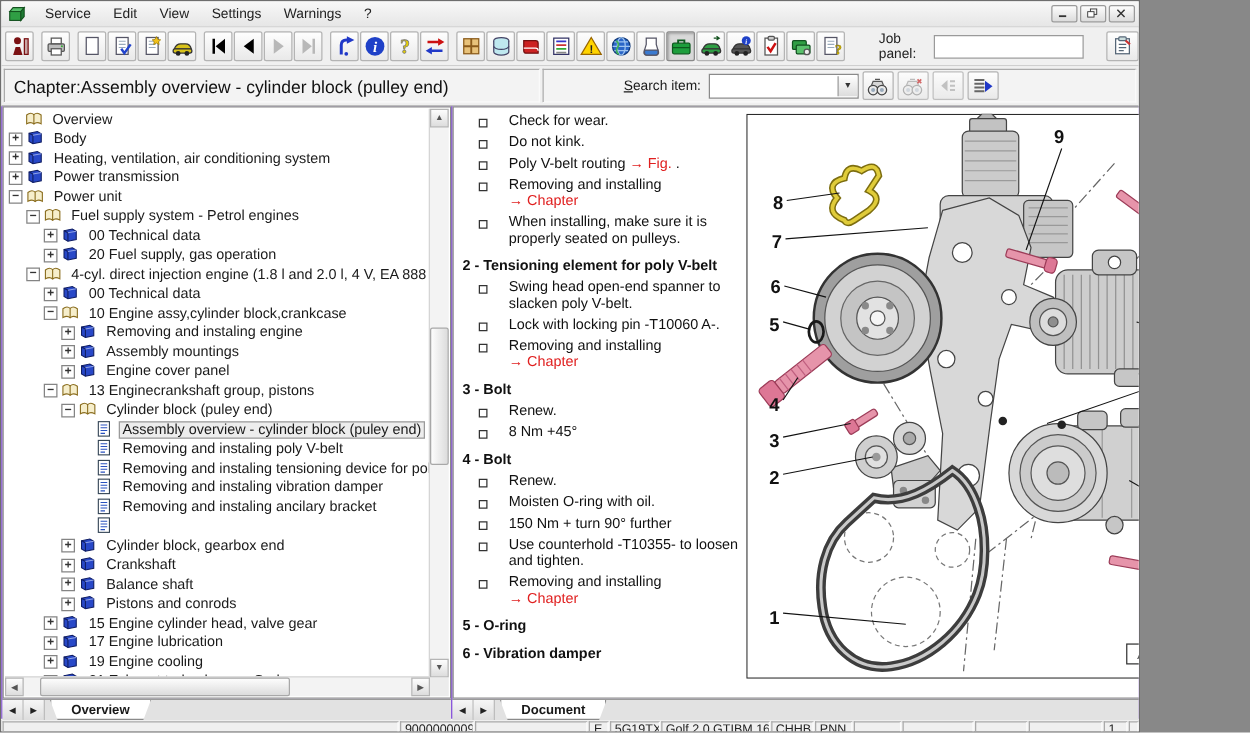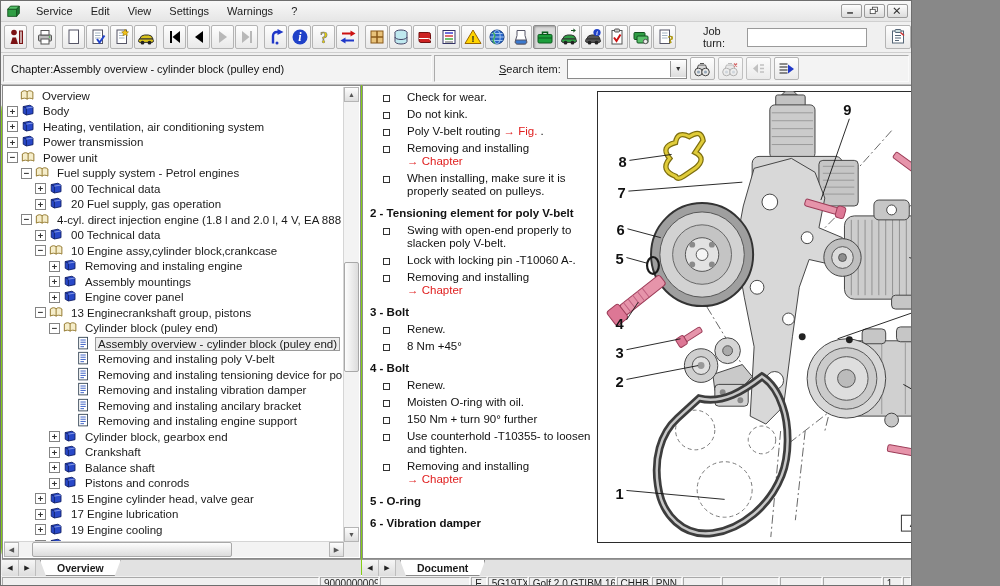--- a/index.html
+++ b/index.html
@@ -18,32 +18,32 @@
   .tb-btn{width:23px;height:24px;border:1px solid #b4b4b4;border-radius:2px;background:linear-gradient(#fefefe,#e9e9e9);display:flex;align-items:center;justify-content:center;margin-right:1px;padding:0;}
   .tb-btn.pressed{background:#d9d9d9;border-color:#8a8a8a;box-shadow:inset 1px 1px 2px rgba(0,0,0,.28);}
   .tb-sep{width:5px;}
   .jobnote{display:flex;align-items:center;margin-left:26px;}
   .jobnote label{font-size:11px;color:#222;margin-right:8px;}
   .jn-input{width:112px;height:17px;border:1px solid #9a9a9a;background:#fff;font:11px "Liberation Sans",sans-serif;padding:0 3px;}
   .jn-btn{margin-left:18px;width:26px;height:24px;border:1px solid #b4b4b4;border-radius:2px;background:linear-gradient(#fefefe,#e9e9e9);display:flex;align-items:center;justify-content:center;}
 
   
   .chapterbar{height:31px;display:flex;background:#f0f0f0;border-bottom:1px solid #bdbdbd;}
-  .chap-left{flex:1;margin:2px 1px 2px 2px;border:1px solid;border-color:#ababab #fafafa #fafafa #ababab;background:#f3f3f3;display:flex;align-items:center;padding:0 7px;font-size:11px;color:#111;}
+  .chap-left{flex:1;margin:2px 1px 2px 2px;border:1px solid;border-color:#ababab #fafafa #fafafa #ababab;background:#f3f3f3;display:flex;align-items:center;padding:0 7px;font-size:14px;color:#111;}
   .chap-right{width:465px;margin:2px 2px 2px 1px;border:1px solid;border-color:#ababab #fafafa #fafafa #ababab;background:#f3f3f3;display:flex;align-items:center;padding:0 4px;text-align:center;}
   .search-label{font-size:11px;margin-right:6px;margin-left:60px;}
   .search-label u{text-decoration:underline;}
   .combo{width:118px;height:18px;background:#fff;border:1px solid #8a8a8a;display:flex;align-items:center;}
   .combo .cval{flex:1;font-size:11px;padding:0 3px;}
   .combo .carr{width:15px;height:16px;background:linear-gradient(#fdfdfd,#dcdcdc);border-left:1px solid #9a9a9a;display:flex;align-items:center;justify-content:center;font-size:7px;color:#333;}
   .sb-btn{width:25px;height:23px;margin-left:3px;border:1px solid #b4b4b4;border-radius:2px;background:linear-gradient(#fefefe,#e9e9e9);display:flex;align-items:center;justify-content:center;padding:0;}
   .sb-btn.disabled{opacity:.8;}
 
   
-  .main{position:relative;height:490px;background:#84cc16;border-radius:27px;}
+  .main{position:relative;height:490px;background:#6d28d9;}
   .panel{position:absolute;top:0;background:#fff;border:1px solid #8a8a8a;box-sizing:border-box;overflow:hidden;}
   #tree-panel{left:1px;width:359px;height:474px;}
   #doc-panel{left:361px;width:633px;height:474px;}
 
   
   .tree-rows{position:absolute;left:0;top:1px;right:16px;bottom:16px;overflow:hidden;padding-top:1px;}
   .tree-row{height:15.5px;display:flex;align-items:center;white-space:nowrap;font-size:11.5px;}
   .exp{flex:none;width:9px;height:9px;border:1px solid #848484;background:#fff;font:bold 9px/8px "DejaVu Sans Mono",monospace;text-align:center;color:#333;margin-right:3px;box-sizing:content-box;}
   .tico{flex:none;width:16px;height:16px;margin-right:3px;display:flex;align-items:center;}
   .tlabel{padding:0 3px;}
@@ -367,21 +367,21 @@
           <span>
             <svg width="18" height="18" viewBox="0 0 18 18">
               <rect x="4" y="2" width="9.5" height="13.5" fill="#fff" stroke="#556"></rect>
               <path d="M6 5 h5.5 M6 7.5 h5.5 M6 10 h5.5" stroke="#9ab" stroke-width="0.9"></path>
               <text x="12" y="15" font-size="11" font-weight="bold" fill="#d8b800" stroke="#887700" stroke-width="0.4" font-family="Liberation Serif,serif">?</text>
             </svg>
           </span>
         </button>
       </div>
     <div class="jobnote">
-      <label>Job turn:</label>
+      <label>Job panel:</label>
       <input class="jn-input" value="" style="">
       <button class="jn-btn">
         <span id="jn-icon">
             <svg width="18" height="18" viewBox="0 0 18 18">
               <rect x="3.5" y="3" width="11" height="12" fill="#fff" stroke="#567"></rect>
               <rect x="6" y="1.5" width="6" height="3" rx="1" fill="#cdd" stroke="#567"></rect>
               <path d="M6 7.5 h6 M6 10 h6 M6 12.5 h4" stroke="#567"></path>
               <path d="M11.5 4.5 l3.5 3" stroke="#c33" stroke-width="1.6"></path>
             </svg>
           </span>
@@ -686,21 +686,20 @@
             <span class="tlabel">Removing and instaling ancilary bracket</span>
           </div>
           <div class="tree-row">
             <span style="flex: 0 0 auto; width: 73px;"></span>
             <span class="tico">
               <svg width="16" height="16" viewBox="0 0 18 18">
                 <rect x="3" y="1.5" width="10" height="13" fill="#fff" stroke="#345"></rect>
                 <path d="M5 4.5 h6 M5 7 h6 M5 9.5 h6 M5 12 h4" stroke="#2a52c0"></path>
               </svg>
             </span>
-            <span class="tlabel">Removing and instaling engine support</span>
           </div>
           <div class="tree-row">
             <span style="flex: 0 0 auto; width: 46px;"></span>
             <span class="exp">+</span>
             <span class="tico">
               <svg width="16" height="16" viewBox="0 0 18 18">
                 <path d="M2.5 4 L10 2.5 L13.5 4.5 V12 L6 13.5 L2.5 11.5 Z" fill="#2848c8" stroke="#101e64"></path>
                 <path d="M6 13.5 V5.8 L2.5 4" fill="none" stroke="#101e64"></path>
                 <path d="M6 5.8 L13.5 4.5" fill="none" stroke="#8fa2e8"></path>
               </svg>
@@ -806,21 +805,21 @@
     </div>
 
     <div class="panel" id="doc-panel">
       <div class="doc-text" id="doc-text">
           <div class="doc-item"><span class="sq"></span><span>Check for wear.</span></div>
           <div class="doc-item"><span class="sq"></span><span>Do not kink.</span></div>
           <div class="doc-item"><span class="sq"></span><span>Poly V-belt routing </span> <span class="doclink">→ Fig.</span> .</div>
           <div class="doc-item"><span class="sq"></span><span>Removing and installing</span><br><span class="doclink">→ Chapter</span></div>
           <div class="doc-item"><span class="sq"></span><span>When installing, make sure it is properly seated on pulleys.</span></div>
           <div class="doc-head">2 - Tensioning element for poly V-belt</div>
-          <div class="doc-item"><span class="sq"></span><span>Swing with open-end properly to slacken poly V-belt.</span></div>
+          <div class="doc-item"><span class="sq"></span><span>Swing head open-end spanner to slacken poly V-belt.</span></div>
           <div class="doc-item"><span class="sq"></span><span>Lock with locking pin -T10060 A-.</span></div>
           <div class="doc-item"><span class="sq"></span><span>Removing and installing</span><br><span class="doclink">→ Chapter</span></div>
           <div class="doc-head">3 - Bolt</div>
           <div class="doc-item"><span class="sq"></span><span>Renew.</span></div>
           <div class="doc-item"><span class="sq"></span><span>8 Nm +45°</span></div>
           <div class="doc-head">4 - Bolt</div>
           <div class="doc-item"><span class="sq"></span><span>Renew.</span></div>
           <div class="doc-item"><span class="sq"></span><span>Moisten O-ring with oil.</span></div>
           <div class="doc-item"><span class="sq"></span><span>150 Nm + turn 90° further</span></div>
           <div class="doc-item"><span class="sq"></span><span>Use counterhold -T10355- to loosen and tighten.</span></div>

